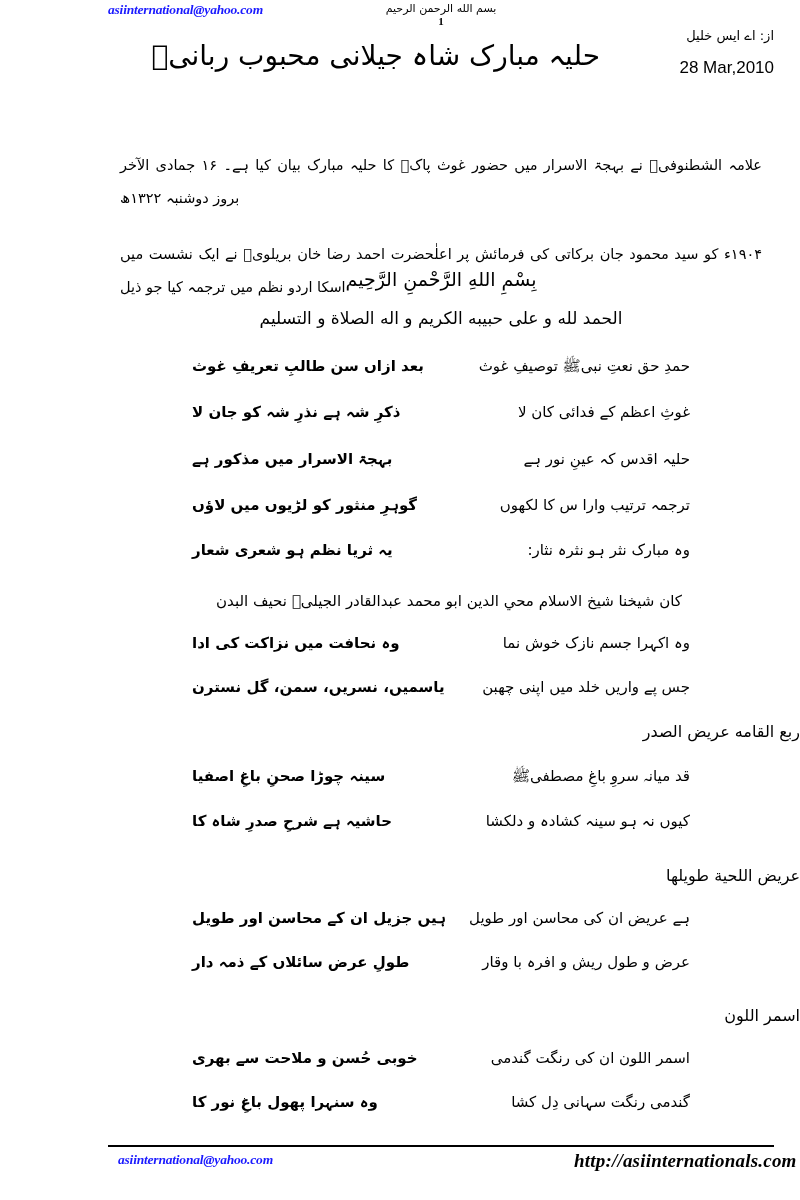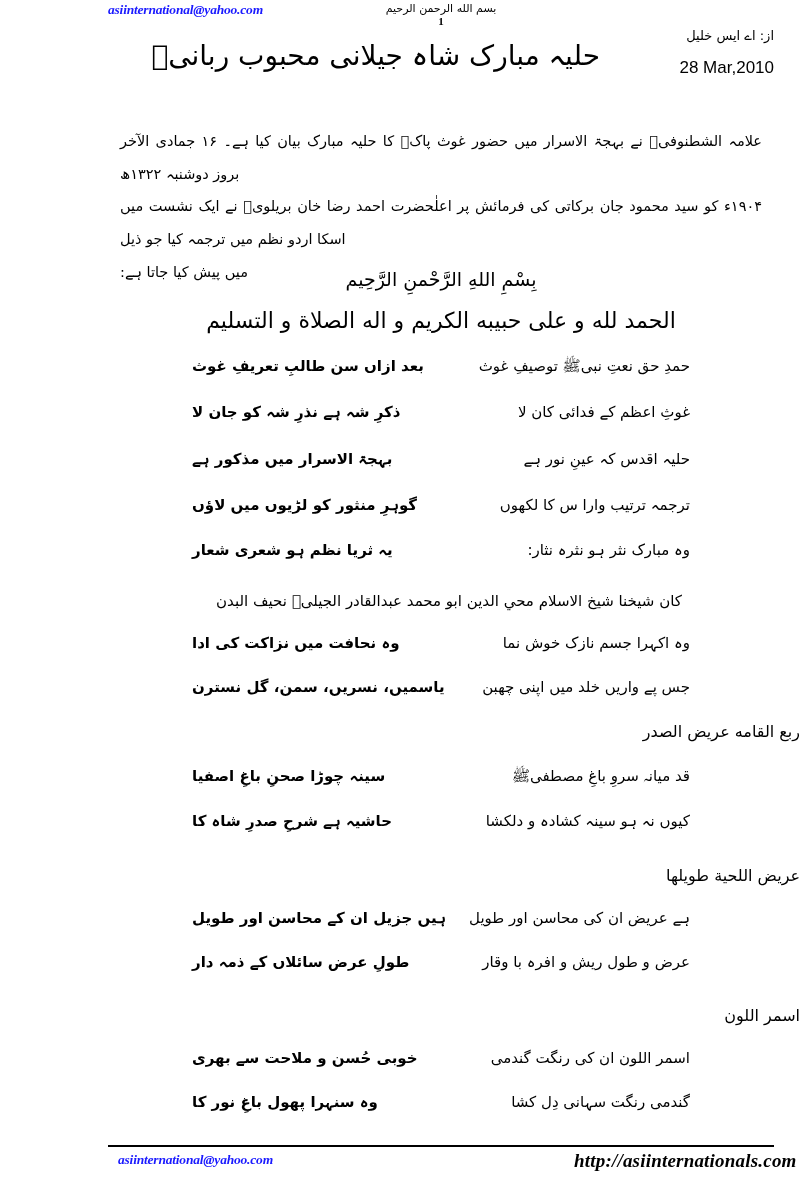--- a/index.html
+++ b/index.html
@@ -102,33 +102,33 @@
     position: absolute;
     left: 38px;
     right: 38px;
     top: 125px;
     direction: rtl;
     text-align: justify;
     font-family: "DejaVu Sans", sans-serif;
     font-size: 14.5px;
     line-height: 2.25;
   }
-  .intro p { text-align: justify; text-align-last: left; }
+  .intro p { text-align: justify; text-align-last: left; margin-top: 24px; }
 
   
   .arabic-center {
     position: absolute;
     left: 0; right: 0;
     text-align: center;
     direction: rtl;
     font-family: "DejaVu Sans", sans-serif;
     white-space: nowrap;
   }
   .arabic-basmala { font-size: 19px; }
-  .arabic-hamd    { font-size: 22px; }
+  .arabic-hamd    { font-size: 17px; }
   .section-head   { font-size: 16px; text-align: right; }
   .section-head-long { font-size: 15px; }
 
   
   .couplet {
     position: absolute;
     left: 110px;
     right: 110px;
     display: flex;
     flex-direction: row;
@@ -200,21 +200,20 @@
 
   <div class="doc-title">حلیہ مبارک شاہ جیلانی محبوب ربانیؒ</div>
 
   <div class="hdr-author">از: اے ایس خلیل</div>
 
   <div class="hdr-date">28  Mar,2010</div>
 
   <div class="intro">
     <p>علامہ الشطنوفیؒ نے بہجۃ الاسرار میں حضور غوث پاکؒ کا حلیہ مبارک بیان کیا ہے۔ ۱۶ جمادی الآخر بروز دوشنبہ ۱۳۲۲ھ</p>
     <p>۱۹۰۴ء کو سید محمود جان برکاتی کی فرمائش پر اعلٰحضرت احمد رضا خان بریلویؒ نے ایک نشست میں اسکا اردو نظم میں ترجمہ کیا جو ذیل</p>
-    <p style="text-align-last:left;">میں پیش کیا جاتا ہے:</p>
   </div>
 
   <div class="arabic-center arabic-basmala" style="top:268px;">بِسْمِ اللهِ الرَّحْمنِ الرَّحِيم</div>
 
   <div class="arabic-center arabic-hamd" style="top:308px;">الحمد لله و على حبيبه الكريم و اله الصلاة و التسليم</div>
 
   <div class="couplet" style="top:357px;">
     <span class="hemistich-a">حمدِ حق نعتِ نبیﷺ توصیفِ غوث</span>
     <span class="hemistich-b">بعد ازاں سن طالبِ تعریفِ غوث</span>
   </div>

